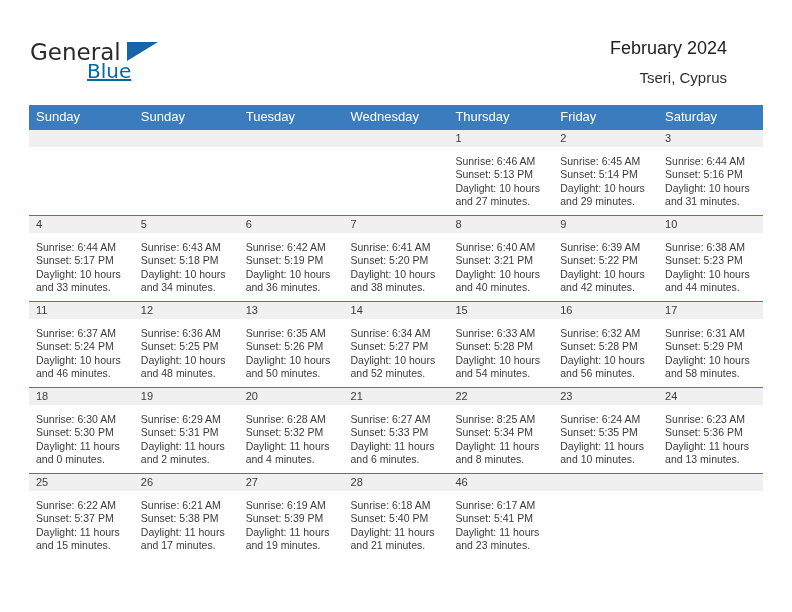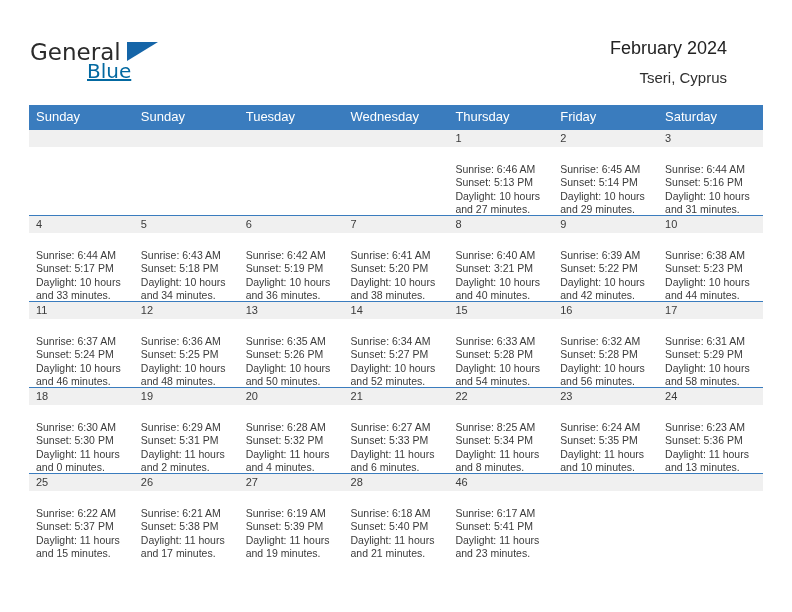--- a/index.html
+++ b/index.html
@@ -131,21 +131,21 @@
     background: #f0f0f0;
     height: 17px;
     line-height: 17px;
     padding-left: 7px;
     font-size: 11px;
     color: #3b3b3b;
     font-family: "Liberation Sans", sans-serif;
   }
   .daynum.empty { background: #f0f0f0; }
   .details {
-    padding: 16px 6px 0 7px;
+    padding: 8px 6px 0 7px;
     font-size: 10.5px;
     line-height: 13.3px;
     color: #3b3b3b;
     font-family: "Liberation Sans", sans-serif;
   }
   .details div { white-space: nowrap; }
   td.blank .cell-inner { background: #ffffff; }
 </style>
 </head>
 <body>

